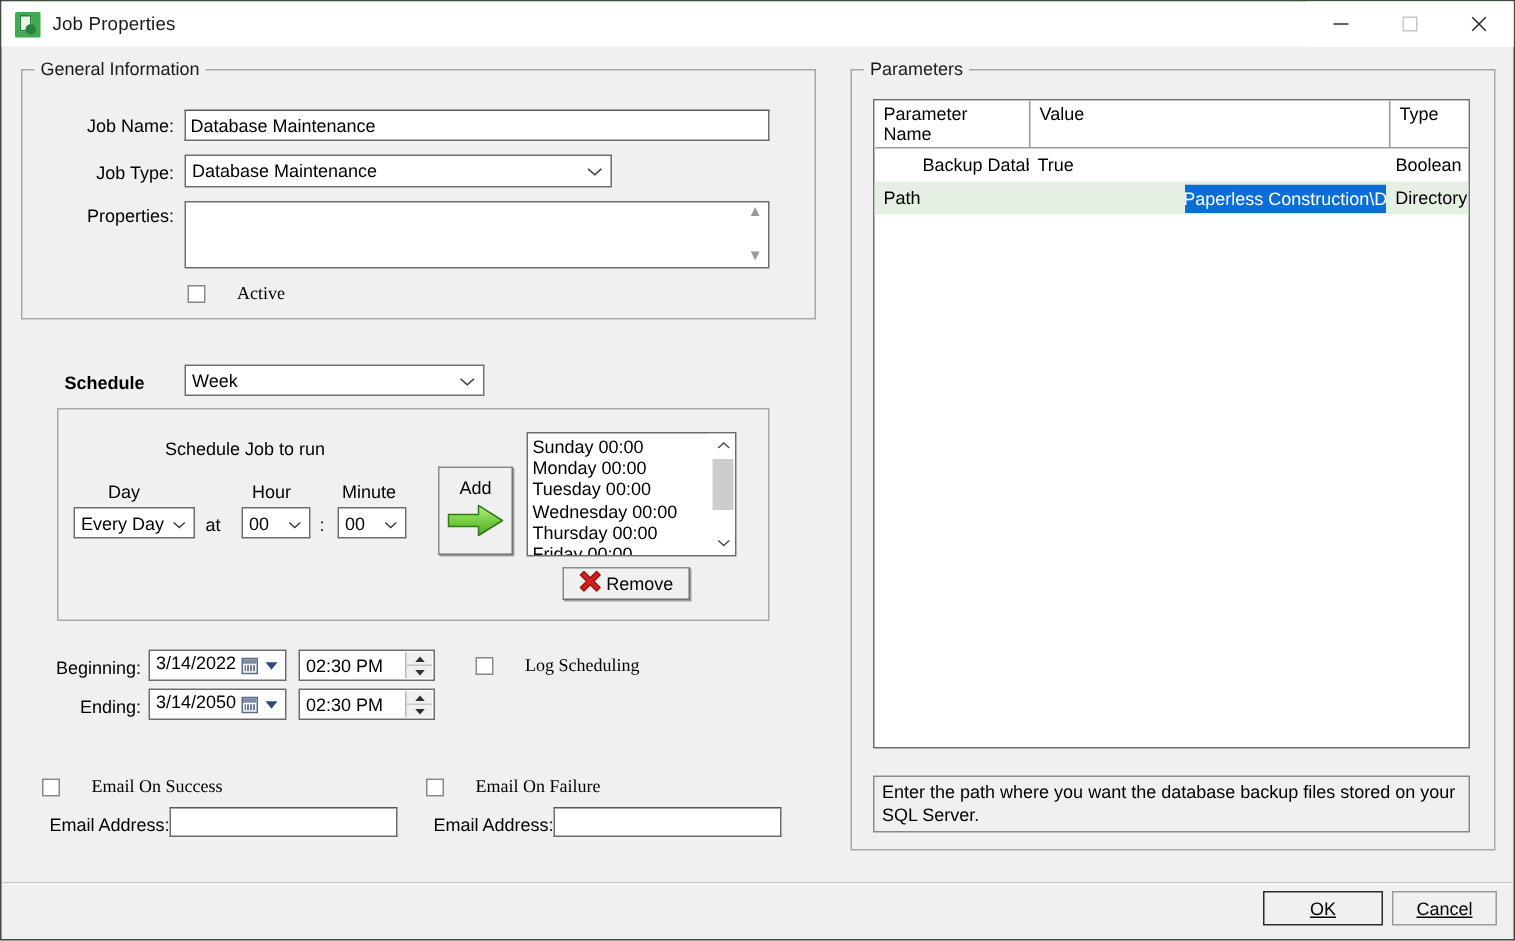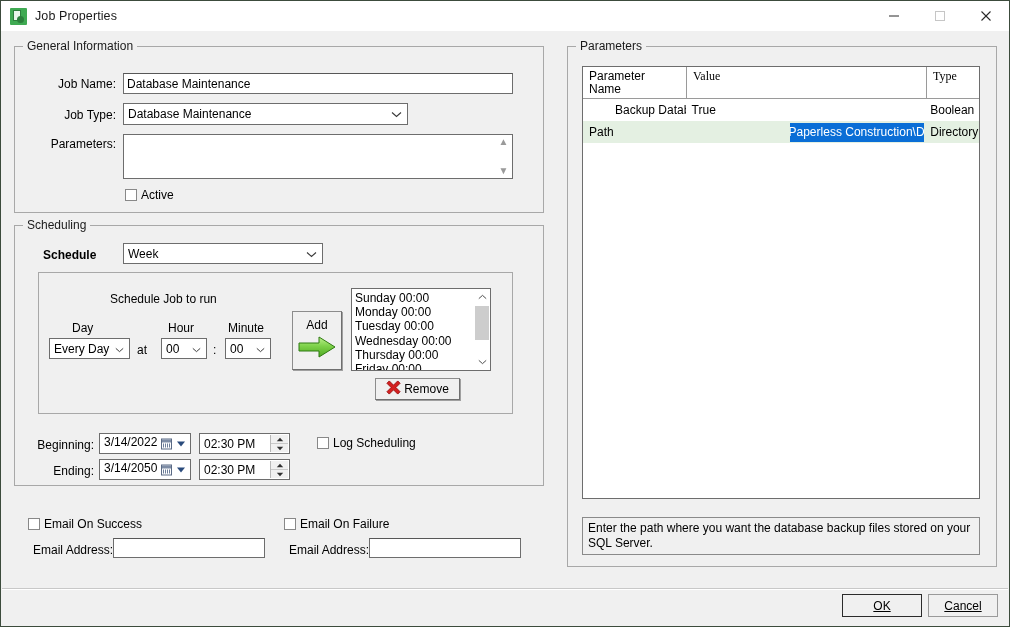--- a/index.html
+++ b/index.html
@@ -112,23 +112,24 @@
   }
   .memo .vscroll {
     position: absolute; right: 1px; top: 1px; bottom: 1px; width: 15px;
     background: #ffffff;
     display: flex; flex-direction: column; justify-content: space-between;
     align-items: center;
   }
   .memo .vscroll span { color: #9a9a9a; font-size: 10px; line-height: 12px; }
   .checkbox {
     position: absolute;
-    display: flex; align-items: center; gap: 4px;
-    font-size: 12px; color: #000;
-    white-space: nowrap;
+    display: flex; align-items: center; gap: 21px;
+    font-size: 12px; color: #000;
+    white-space: nowrap;
+    font-family: Liberation Serif, serif;
   }
   .checkbox .box {
     width: 12px; height: 12px;
     box-sizing: border-box;
     background: #ffffff;
     border: 1px solid #888;
     flex: 0 0 auto;
   }
   .panel {
     position: absolute;
@@ -253,21 +254,21 @@
     border-bottom: 1px solid #9a9a9a;
     background: #ffffff;
   }
   .grid .hcell {
     font-size: 12px; color: #000;
     padding: 3px 6px;
     box-sizing: border-box;
     line-height: 12.5px;
     display: flex; align-items: flex-start;
   }
-  .grid .hcell + .hcell { border-left: 1px solid #9a9a9a; font-family: Liberation Serif, serif; }
+  .grid .hcell + .hcell { border-left: 1px solid #9a9a9a; }
   .grid .row {
     display: flex; height: 22px; align-items: center;
   }
   .grid .row.sel { background: #e4f0e2; }
   .grid .cell {
     font-size: 12px; color: #000;
     padding: 0 6px;
     box-sizing: border-box;
     white-space: nowrap; overflow: hidden;
     line-height: 22px;
@@ -350,36 +351,33 @@
   <div class="lbl right" style="left:20px; top:107px; width:95px;">Job Type:</div>
   <div class="combo" style="left:122px; top:102px; width:285px; height:22px;">
     <span>Database Maintenance</span>
     <span class="chev">
       <svg width="11" height="7" viewBox="0 0 11 7">
           <polyline points="1,1.5 5.5,5.5 10,1.5" fill="none" stroke="#3a3a3a" stroke-width="1.1"></polyline>
         </svg>
     </span>
   </div>
 
-  <div class="lbl right" style="left:20px; top:136px; width:95px;">Parameters:</div>
+  <div class="lbl right" style="left:20px; top:136px; width:95px;">Properties:</div>
   <div class="memo" style="left:122px; top:133px; width:390px; height:45px;">
     <div class="vscroll">
       <span>▲</span>
       <span>▼</span>
     </div>
   </div>
 
   <div class="checkbox" style="left:124px; top:187px;">
     <span class="box"></span>
     <span>Active</span>
   </div>
 
-  <div class="group" style="left:13px; top:224px; width:530px; height:261px;">
-    <div class="legend">Scheduling</div>
-  </div>
 
   <div class="lbl" style="left:42px; top:247px; font-weight:bold;">Schedule</div>
   <div class="combo" style="left:122px; top:242px; width:200px; height:21px;">
     <span>Week</span>
     <span class="chev">
       <svg width="11" height="7" viewBox="0 0 11 7">
           <polyline points="1,1.5 5.5,5.5 10,1.5" fill="none" stroke="#3a3a3a" stroke-width="1.1"></polyline>
         </svg>
     </span>
   </div>

